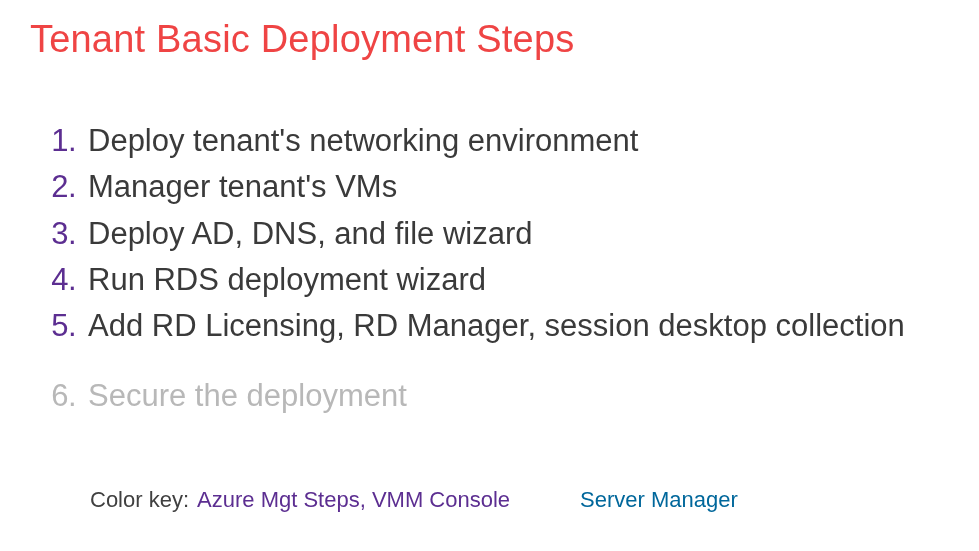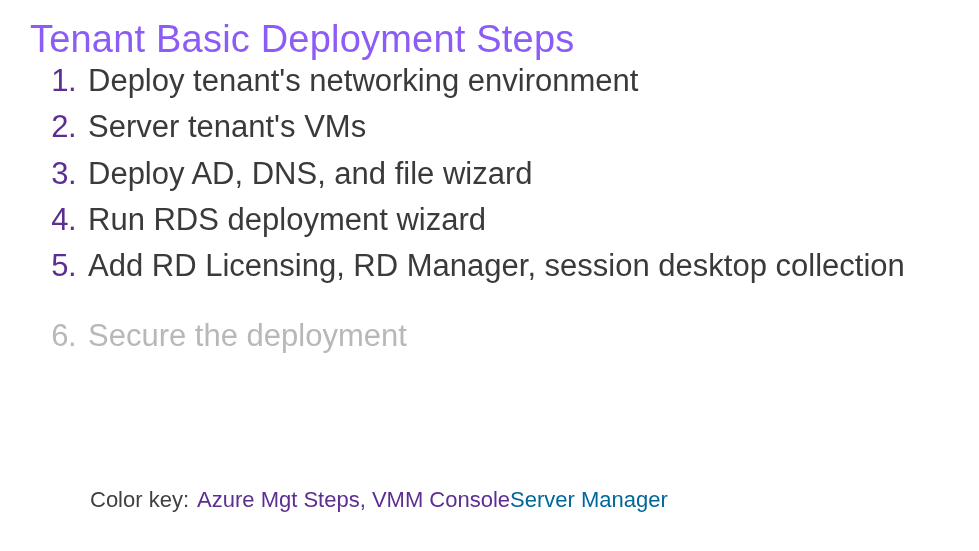--- a/index.html
+++ b/index.html
@@ -11,22 +11,23 @@
       width: 979px;
       height: 551px;
       background: #ffffff;
       font-family: "Segoe UI Light", "Segoe UI", -apple-system, sans-serif;
       font-weight: 300;
       padding: 18px 30px;
       position: relative;
     }
     .title {
       font-size: 38px;
-      color: #8b5cf6;
+      color: #ef4444;
       font-weight: 300;
+      margin-bottom: 60px;
       letter-spacing: 0.2px;
     }
     .steps {
       padding-left: 18px;
     }
     .step-row {
       display: flex;
       align-items: baseline;
       margin-bottom: 6px;
       font-size: 31px;
@@ -53,20 +54,21 @@
     .text-gray {
       color: #b8b8b8;
       margin-top: 24px;
     }
     .legend {
       position: absolute;
       bottom: 38px;
       left: 90px;
       display: flex;
       align-items: baseline;
+      gap: 70px;
       font-size: 22px;
     }
     .legend-left {
       display: flex;
       align-items: baseline;
       gap: 8px;
     }
     .legend-label {
       color: #404040;
       font-weight: 400;
@@ -86,21 +88,21 @@
 
 <h1 class="title">Tenant Basic Deployment Steps</h1>
 
 <div class="steps">
   <div class="step-row">
     <div class="step-num num-purple">1.</div>
     <div class="step-text">Deploy tenant's networking environment</div>
   </div>
   <div class="step-row">
     <div class="step-num num-purple">2.</div>
-    <div class="step-text">Server tenant's VMs</div>
+    <div class="step-text">Manager tenant's VMs</div>
   </div>
   <div class="step-row">
     <div class="step-num num-purple">3.</div>
     <div class="step-text">Deploy AD, DNS, and file wizard</div>
   </div>
   <div class="step-row">
     <div class="step-num num-purple">4.</div>
     <div class="step-text">Run RDS deployment wizard</div>
   </div>
   <div class="step-row">

